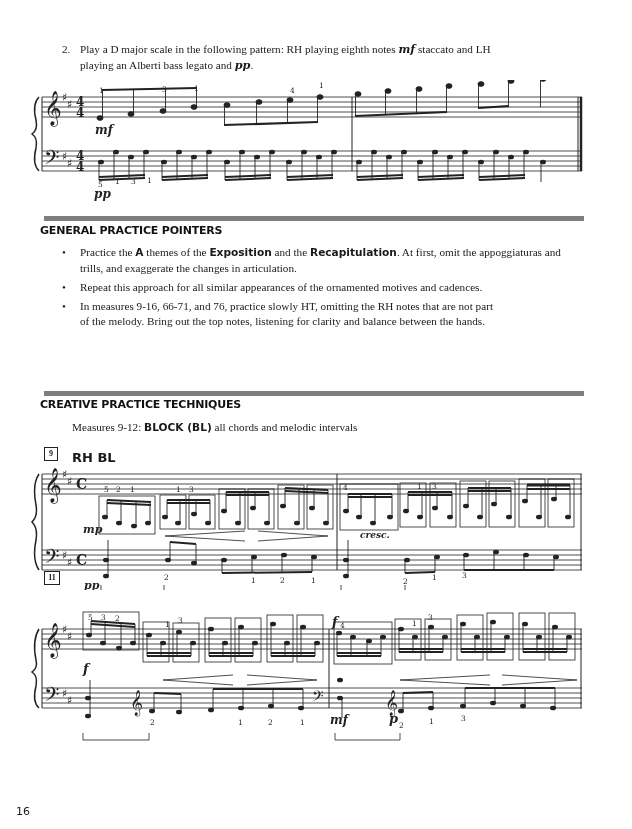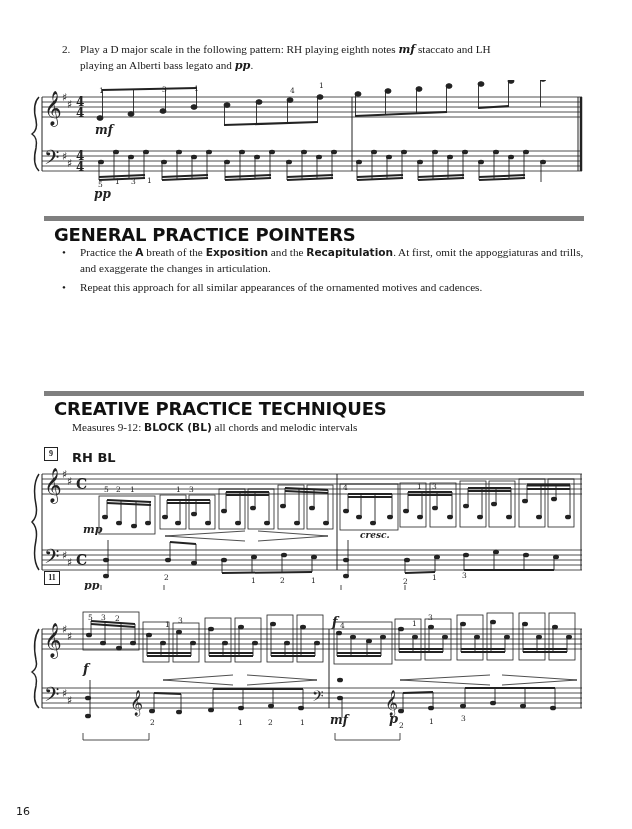--- a/index.html
+++ b/index.html
@@ -2,22 +2,22 @@
 <html><head>
 <meta charset="utf-8">
 <style>
   html, body { margin:0; padding:0; background:#ffffff; }
   body { width:632px; height:829px; position:relative; overflow:hidden;
          font-family:"Liberation Serif", "DejaVu Serif", serif; color:#1a1a1a; }
   .abs { position:absolute; }
   .para { font-size:11.2px; line-height:16px; }
   .dyn { font-family:"DejaVu Serif", serif; font-style:italic; font-weight:bold; }
   .rule { position:absolute; left:44px; width:540px; height:5px; background:#7f7f7f; }
-  .heading { position:absolute; left:54px; font-family:"DejaVu Sans", "Liberation Sans", sans-serif;
-             font-weight:bold; font-size:18px; letter-spacing:-0.2px; color:#111; }
+  .heading { position:absolute; left:40px; font-family:"DejaVu Sans", "Liberation Sans", sans-serif;
+             font-weight:bold; font-size:11px; letter-spacing:-0.2px; color:#111; }
   ul.bullets { position:absolute; left:62px; top:245px; width:525px; margin:0; padding:0; list-style:none; }
   ul.bullets li { position:relative; padding-left:18px; font-size:11.2px; line-height:15.5px; margin-bottom:3.5px; }
   ul.bullets li::before { content:"•"; position:absolute; left:0; top:0; }
   .sans-b { font-family:"DejaVu Sans", "Liberation Sans", sans-serif; font-weight:bold; font-size:10.6px; }
   svg.score { position:absolute; left:0; }
   .pagenum { position:absolute; top:805px; left:0; width:632px; text-align:left;
              font-family:"DejaVu Sans", "Liberation Sans", sans-serif; font-size:11px;padding-left:16px; }
 </style>
 </head>
 <body>
@@ -188,23 +188,24 @@
       <text x="147" y="183">1</text>
   </g>
   <text x="95" y="134" class="dyn" font-size="12" font-family="DejaVu Serif, serif" font-style="italic" font-weight="bold" fill="#222">mf</text>
   <text x="94" y="198" font-size="12" font-family="DejaVu Serif, serif" font-style="italic" font-weight="bold" fill="#222">pp</text>
 </svg>
 
 <div class="rule" style="top:216px;"></div>
 <div class="heading" style="top:224px;">GENERAL PRACTICE POINTERS</div>
 <ul class="bullets">
   <li>
-    <span>Practice the </span><span class="sans-b">A</span><span> breath of the </span><span class="sans-b">Exposition</span><span> and the </span><span class="sans-b">Recapitulation</span><span>. At first, omit the appoggiaturas and trills, and exaggerate the changes in articulation.</span>
+    <span>Practice the </span><span class="sans-b">A</span><span> themes of the </span><span class="sans-b">Exposition</span><span> and the </span><span class="sans-b">Recapitulation</span><span>. At first, omit the appoggiaturas and trills, and exaggerate the changes in articulation.</span>
   </li>
   <li>Repeat this approach for all similar appearances of the ornamented motives and cadences.</li>
+  <li><span>In measures 9-16, 66-71, and 76, practice slowly HT, omitting the RH notes that are not part</span><br><span>of the melody. Bring out the top notes, listening for clarity and balance between the hands.</span></li>
 </ul>
 
 <div class="rule" style="top:391px;"></div>
 <div class="heading" style="top:398px;">CREATIVE PRACTICE TECHNIQUES</div>
 <div class="abs para" style="left:44px; top:419px;margin-left:28px;">
   <span>Measures 9-12: </span><span class="sans-b">BLOCK (BL)</span><span> all chords and melodic intervals</span>
 </div>
 
 <div class="abs" style="left:44px; top:447px; width:12px; height:12px; border:1px solid #222; font-size:8px; font-weight:bold; text-align:center; line-height:12px;"><span>9</span></div>
 <div class="abs sans-b" style="left:72px; top:450px; font-size:13px;">RH BL</div>

